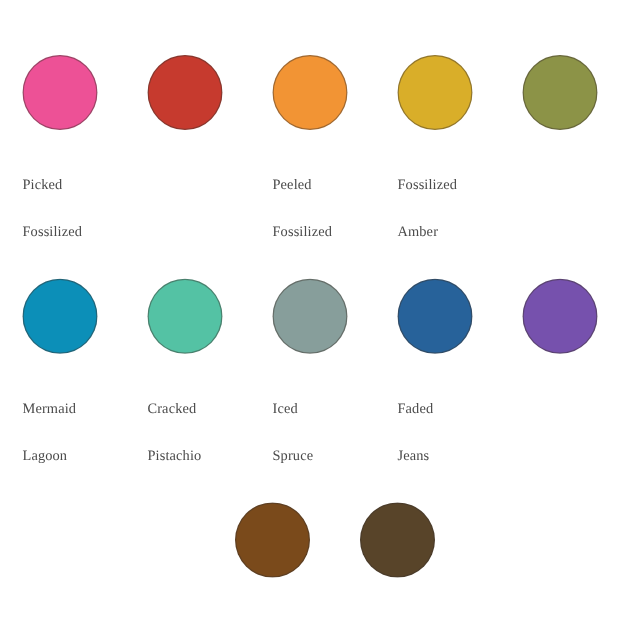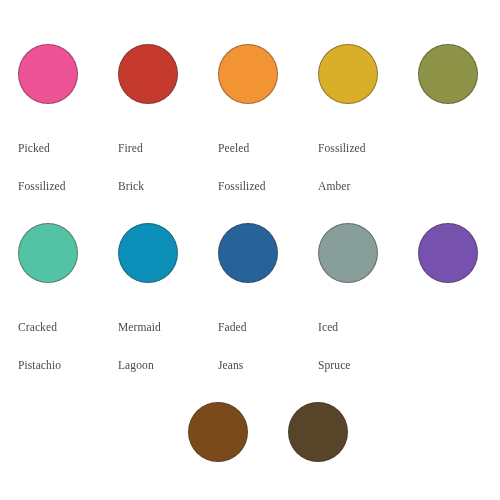--- a/index.html
+++ b/index.html
@@ -84,24 +84,20 @@
     <div class="swatch">
       <div class="dot" style="background-color: rgb(237, 81, 150);"></div>
       <div class="swatch-label" style="color: rgb(74, 74, 74);">
         <span>Picked</span><br>
         <span>Fossilized</span>
       </div>
     </div>
 
     <div class="swatch">
       <div class="dot" style="background-color: rgb(198, 58, 46);"></div>
-      <div class="swatch-label" style="color: rgb(74, 74, 74);">
-        <span>Fired</span><br>
-        <span>Brick</span>
-      </div>
     </div>
 
     <div class="swatch">
       <div class="dot" style="background-color: rgb(242, 148, 52);"></div>
       <div class="swatch-label" style="color: rgb(74, 74, 74);">
         <span>Peeled</span><br>
         <span>Fossilized</span>
       </div>
     </div>
 
@@ -115,48 +111,48 @@
 
     <div class="swatch">
       <div class="dot" style="background-color: rgb(140, 147, 71);"></div>
     </div>
 
   </div>
 
   <div class="swatch-row row-2">
 
     <div class="swatch">
+      <div class="dot" style="background-color: rgb(12, 143, 184);"></div>
+      <div class="swatch-label" style="color: rgb(74, 74, 74);">
+        <span>Mermaid</span><br>
+        <span>Lagoon</span>
+      </div>
+    </div>
+
+    <div class="swatch">
       <div class="dot" style="background-color: rgb(84, 194, 164);"></div>
       <div class="swatch-label" style="color: rgb(74, 74, 74);">
         <span>Cracked</span><br>
         <span>Pistachio</span>
       </div>
     </div>
 
     <div class="swatch">
-      <div class="dot" style="background-color: rgb(12, 143, 184);"></div>
+      <div class="dot" style="background-color: rgb(135, 158, 155);"></div>
       <div class="swatch-label" style="color: rgb(74, 74, 74);">
-        <span>Mermaid</span><br>
-        <span>Lagoon</span>
+        <span>Iced</span><br>
+        <span>Spruce</span>
       </div>
     </div>
 
     <div class="swatch">
       <div class="dot" style="background-color: rgb(39, 98, 154);"></div>
       <div class="swatch-label" style="color: rgb(74, 74, 74);">
         <span>Faded</span><br>
         <span>Jeans</span>
-      </div>
-    </div>
-
-    <div class="swatch">
-      <div class="dot" style="background-color: rgb(135, 158, 155);"></div>
-      <div class="swatch-label" style="color: rgb(74, 74, 74);">
-        <span>Iced</span><br>
-        <span>Spruce</span>
       </div>
     </div>
 
     <div class="swatch">
       <div class="dot" style="background-color: rgb(118, 81, 173);"></div>
     </div>
 
   </div>
 
   <div class="swatch-row row-3">

